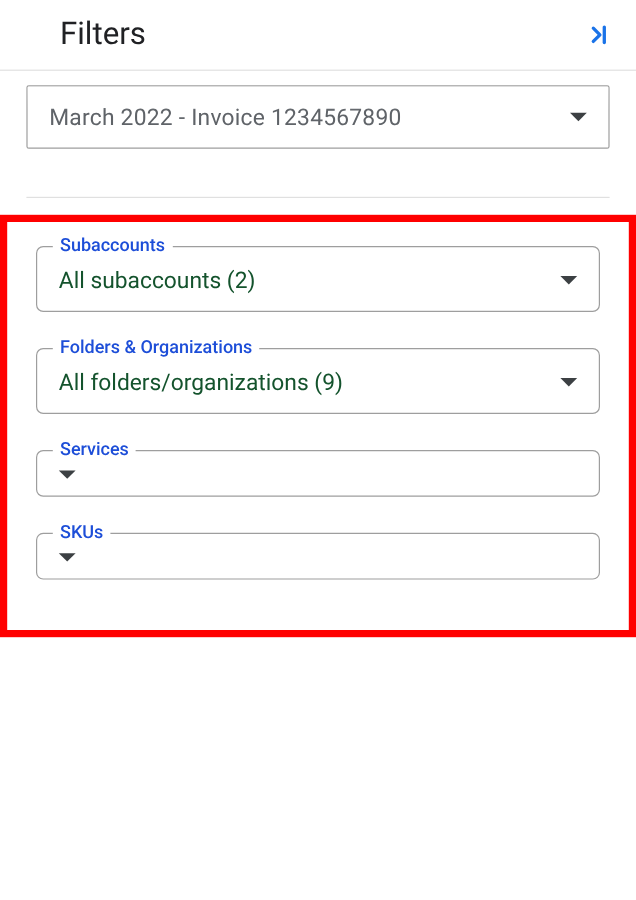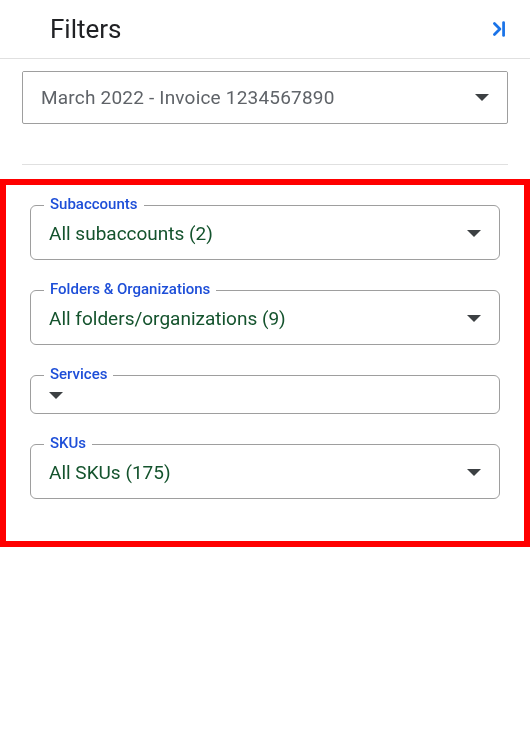--- a/index.html
+++ b/index.html
@@ -160,18 +160,17 @@
     <span class="filter-label">Services</span>
     <div class="filter-dropdown">
       <span class="dropdown-caret"></span>
     </div>
   </div>
 
 
   <div class="filter-group">
     <span class="filter-label">SKUs</span>
     <div class="filter-dropdown">
-      <span class="filter-value">All SKUs (175)</span>
       <span class="dropdown-caret"></span>
     </div>
   </div>
 
 </div>
 
 </body></html>

